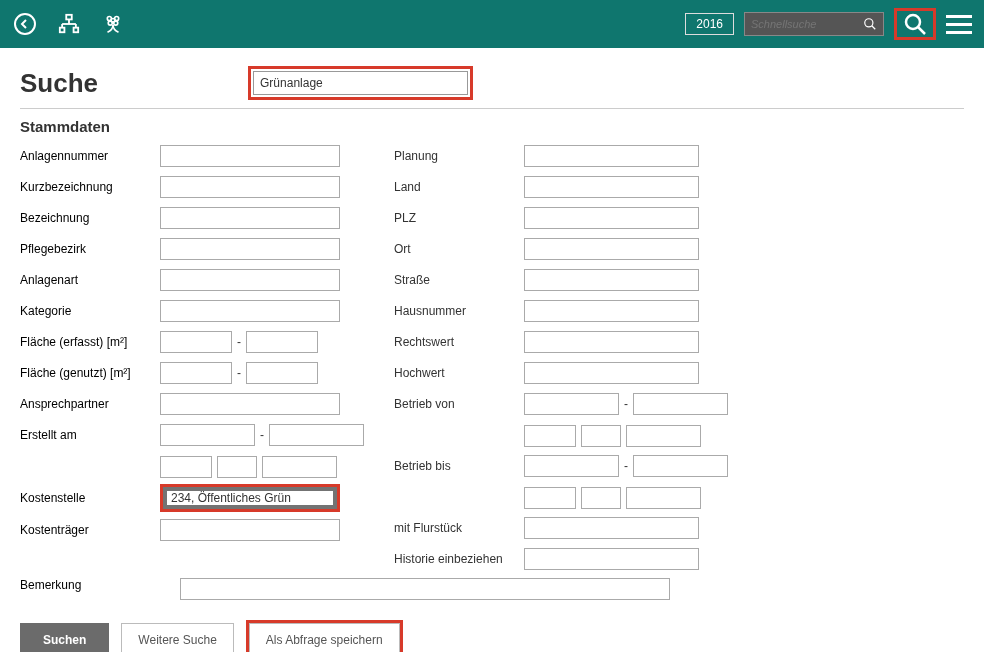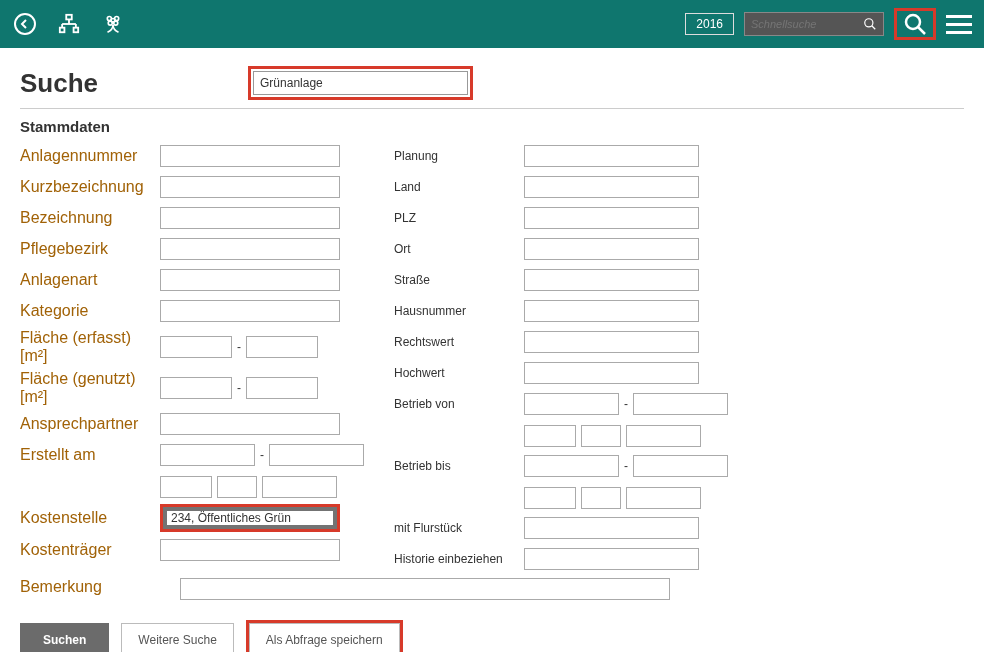--- a/index.html
+++ b/index.html
@@ -22,21 +22,21 @@
 .main-dd{margin-left:140px;border:3px solid #d73a2a;padding:2px}
 .main-dd-inner{border:1px solid #999;width:215px;height:24px;display:flex;align-items:center;padding:0 6px;justify-content:space-between;cursor:pointer}
 .gear{width:22px;height:22px;opacity:.45}
 .spacer{flex:1}
 .chev-up{width:18px;height:18px;opacity:.5;cursor:pointer}
 .section-head{display:flex;align-items:center;border-top:1px solid #ccc;padding:6px 0;gap:10px}
 .section-title{font-size:15px;font-weight:bold}
 .form{display:flex;gap:30px;flex-wrap:wrap}
 .col{display:flex;flex-direction:column;gap:5px}
 .row{display:flex;align-items:center;min-height:26px}
-.lbl{width:140px;font-size:16px;color:#a16207}
+.lbl{width:140px;font-size:12px;color:#000000}
 .lbl2{width:130px;font-size:12px;color:#333}
 .inp{border:1px solid #aaa;height:22px;background:#fff;padding:0 4px;font-size:12px}
 .inp.w1{width:180px}
 .inp.w2{width:175px}
 .inp.sm{width:72px}
 .dash{margin:0 5px}
 .picker{border:1px solid #aaa;height:22px;display:flex;align-items:center;justify-content:space-between;padding:0 4px;background:#fff;cursor:pointer}
 .picker.w1{width:180px}
 .picker.w2{width:175px}
 .chev-r{width:10px;height:10px;opacity:.55}

